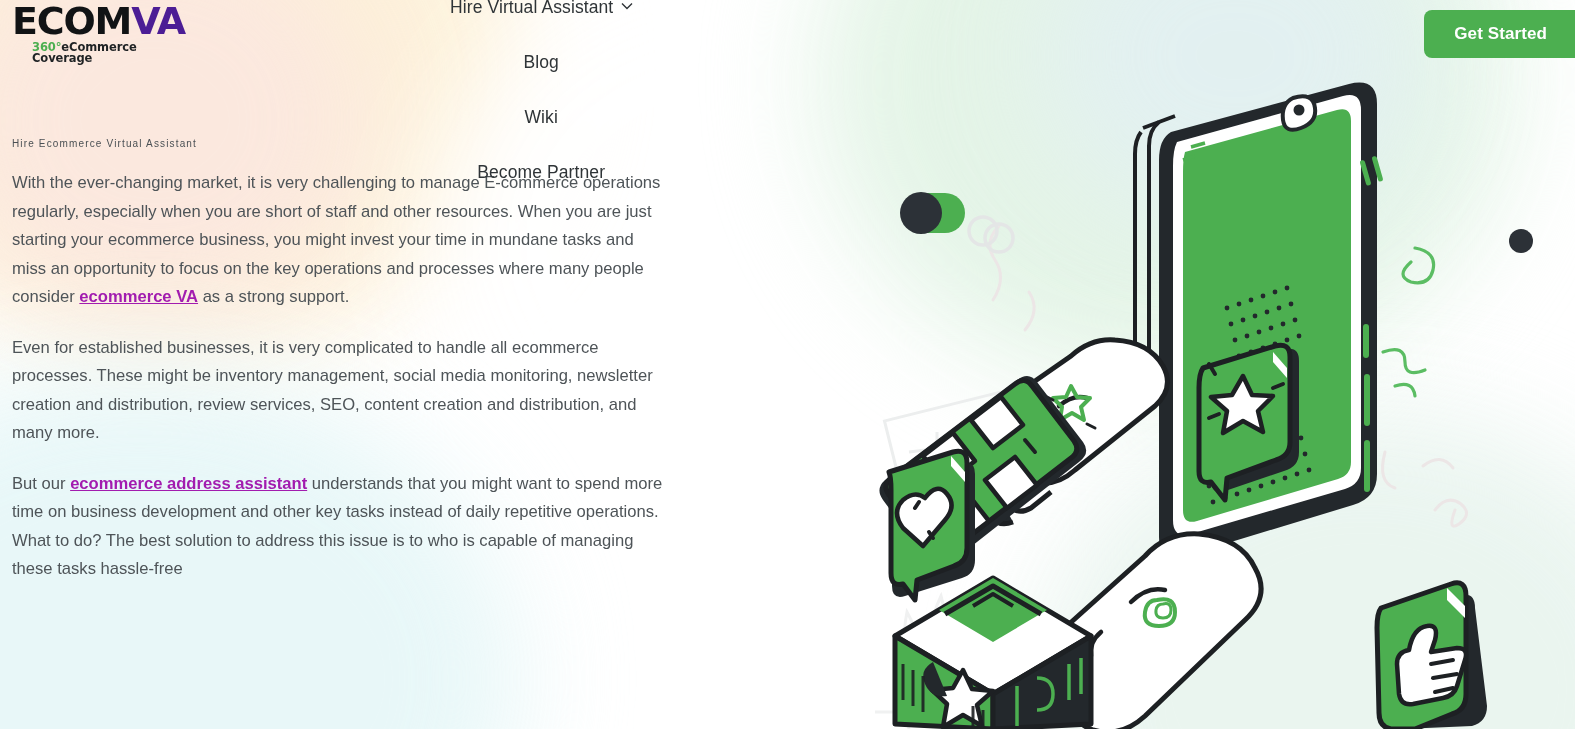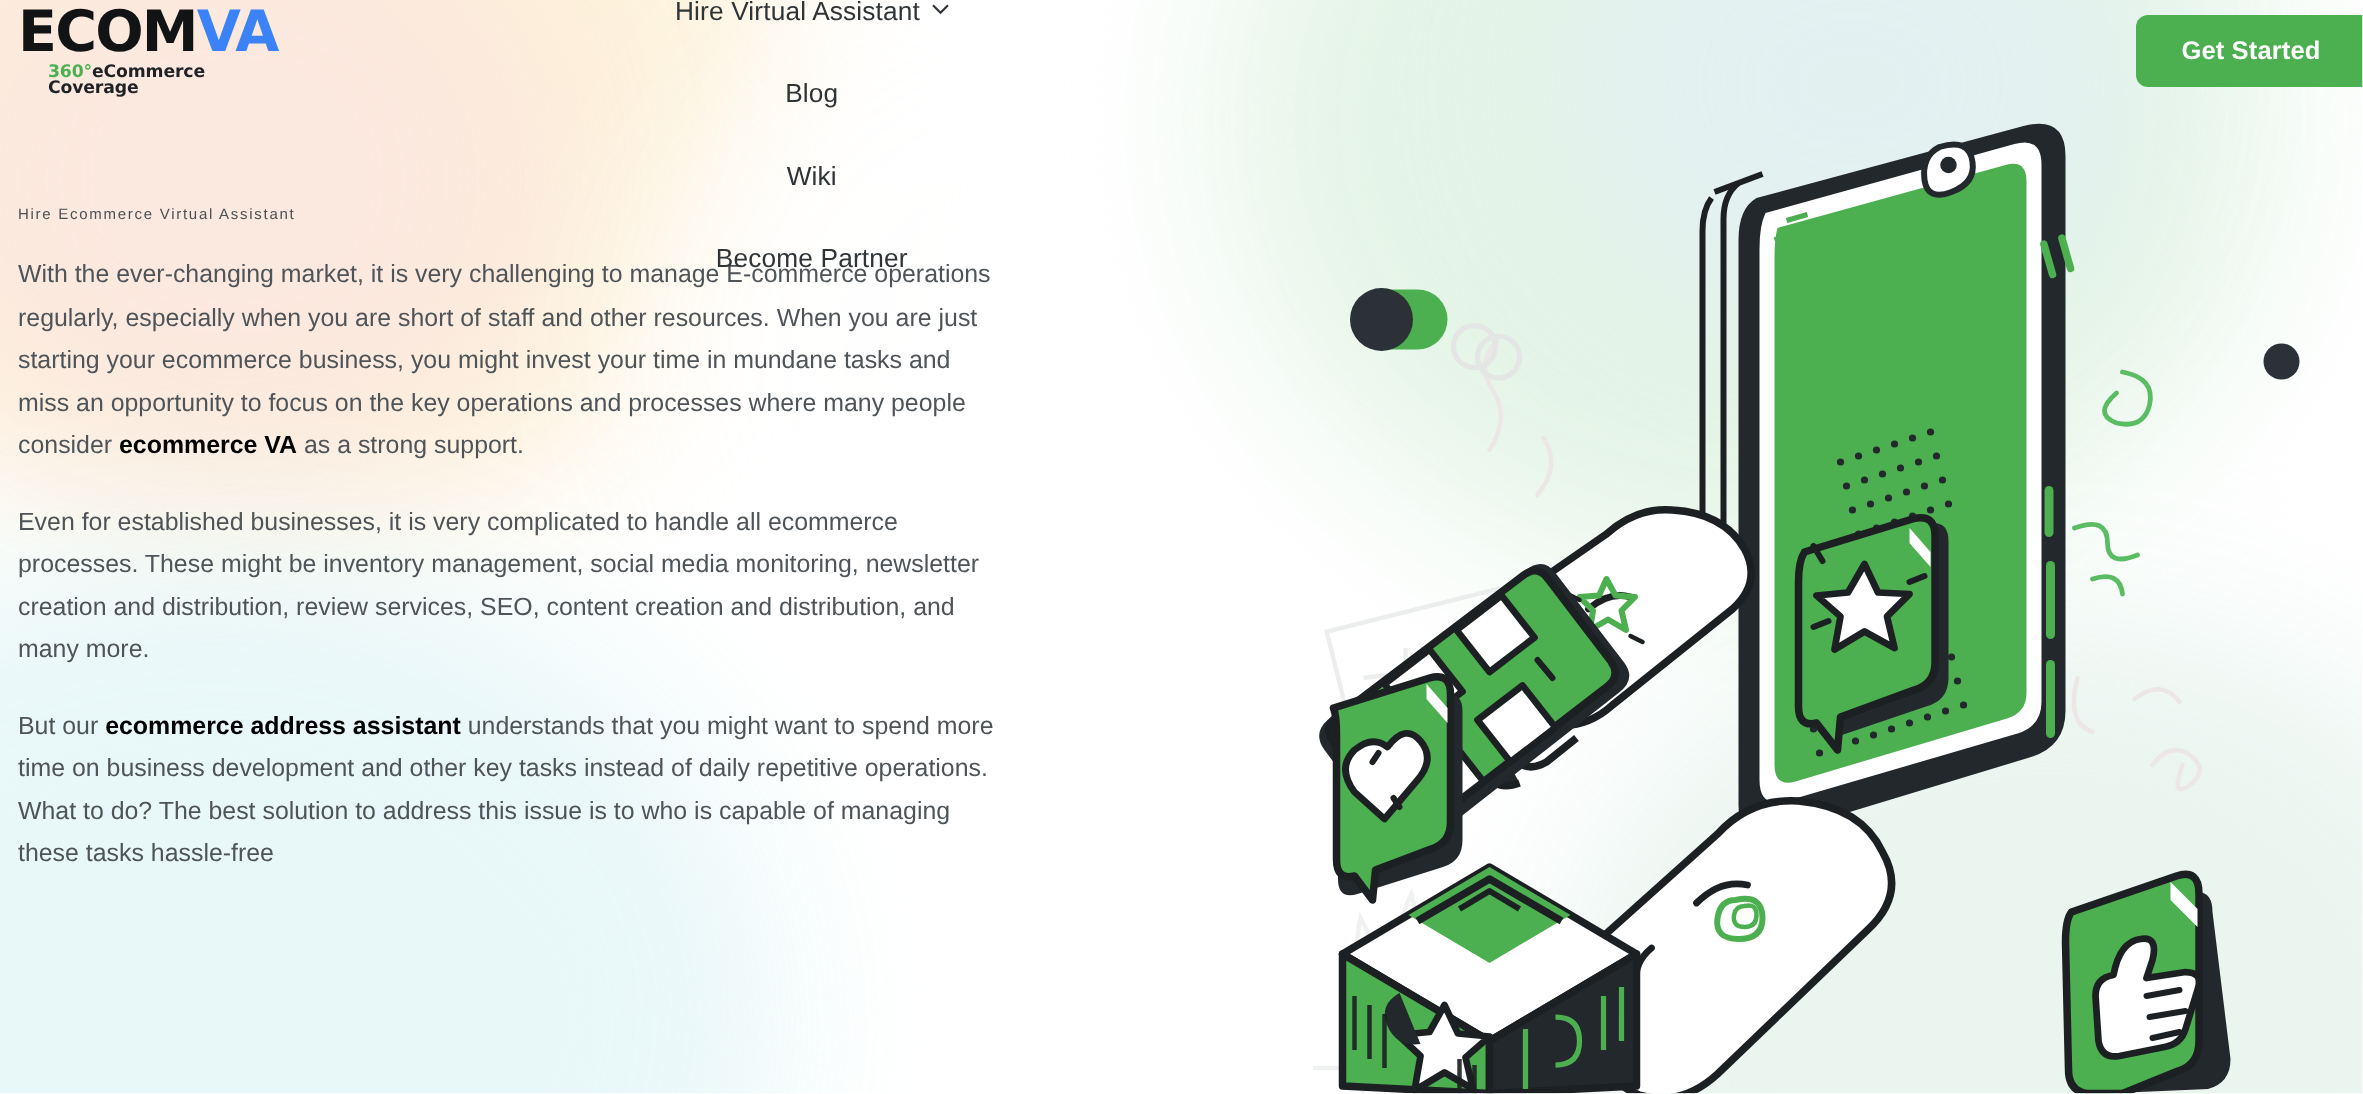--- a/index.html
+++ b/index.html
@@ -27,21 +27,21 @@
   .header {
     position:absolute; top:0; left:0; right:0; height:69px;
     display:flex; align-items:center; z-index:20;
   }
   .logo-wrap { margin-left:12px; width:162px; user-select:none; }
   .logo-main {
     font-size:38px; font-weight:800; line-height:.92;
     letter-spacing:-1.2px; font-family:"DejaVu Sans", sans-serif;
   }
   .logo-main .k { color:#111315;text-align:right; }
-  .logo-main .g { color:#3b82f6; }
+  .logo-main .g { color:#4c1d95; }
   .logo-sub {
     font-size:11.5px; font-weight:700; line-height:1;
     margin-top:3px; margin-left:20px; letter-spacing:-.1px;
     font-family:"DejaVu Sans", sans-serif;
   }
   .logo-sub .g360 { color:#4caf50; }
   .logo-sub .rest { color:#1f2224; }
 
   .nav { display:flex; align-items:center; gap:34px; margin-left:276px;flex-direction:column; }
   .nav-item {
@@ -71,21 +71,21 @@
     font-size:53px; font-weight:800; line-height:1.18;
     color:#2d3436; letter-spacing:-1.1px;
     font-family:"DejaVu Sans", sans-serif;
     margin-bottom:28px;
     max-width:740px;
   }
   .para {
     font-size:16.6px; line-height:1.72; color:#4e5458;
     margin-bottom:22px; max-width:660px;
   }
-  .para b { font-weight:700; color:#000000; }
+  .para b { font-weight:700; color:#a21caf;text-decoration:underline; }
 
   
   .illo { position:absolute; right:0; top:0; width:700px; height:729px; z-index:5; }
   .illo svg { display:block; }
 </style>
 </head>
 <body>
 
 <div class="page">
 

